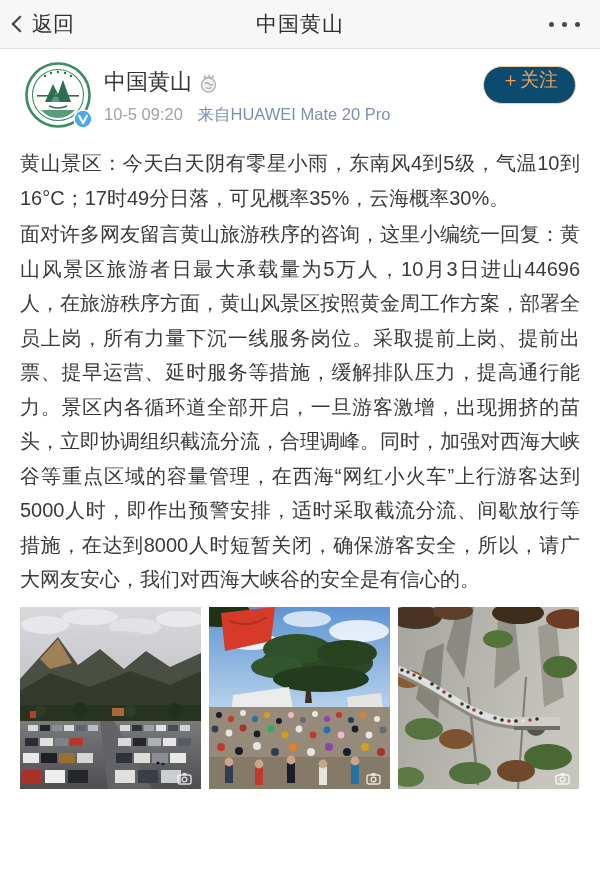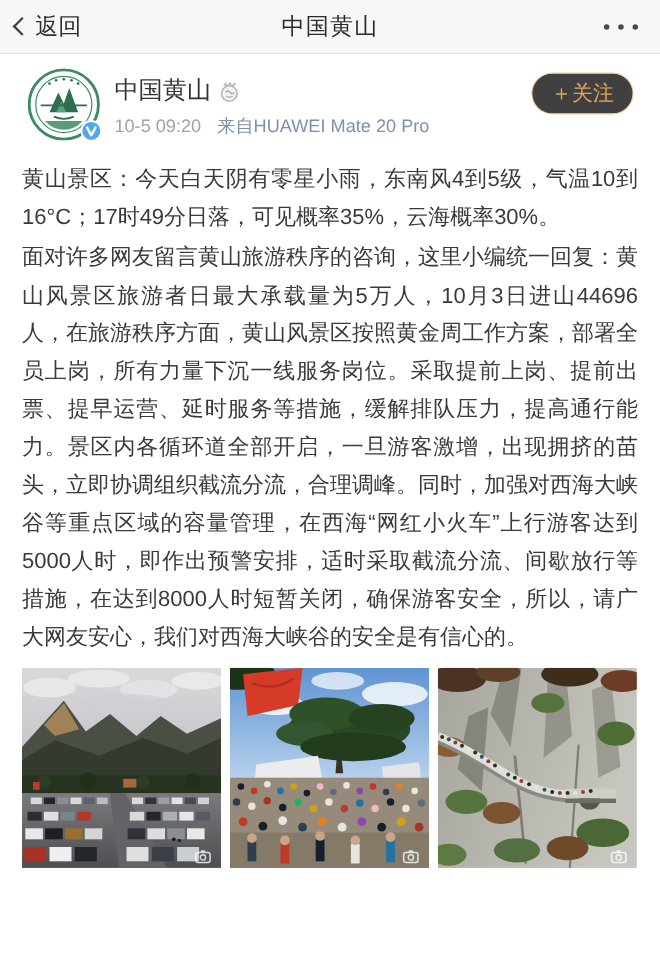--- a/index.html
+++ b/index.html
@@ -25,22 +25,22 @@
   .avatar-wrap { position:absolute; left:25px; top:13px; width:66px; height:66px; }
   .avatar-wrap svg { display:block; }
   .v-badge { position:absolute; right:-2px; bottom:-1px; }
   .author-block { margin-left:79px; padding-top:3px; }
   .author-line { display:flex; align-items:center; gap:6px; }
   .author-name { font-size:22px; color:#333333; }
   .meta-line { margin-top:7px; font-size:16.5px; }
   .meta-time { color:#a2a2a2; }
   .meta-source { color:#7d90ad; margin-left:10px; }
   .follow-btn { position:absolute; right:24px; top:17px; height:38px; padding:0 17px;
-    border:1.5px solid #f2cda5; border-radius:20px; background:#404040;
-    color:#e8a45e; font-size:19px; display:flex; align-items:center; cursor:pointer; }
+    border:1.5px solid #f2cda5; border-radius:20px; background:#0c4a6e;
+    color:#e8a45e; font-size:19px; display:flex; align-items:flex-start; cursor:pointer; }
 
   
   .content { padding:0 20px; margin-top:15px; }
   .content p { font-size:20px; line-height:34.5px; color:#3a3a3a;
     text-align:justify; margin-bottom:2px; }
 
   
   .photos { display:flex; gap:8px; padding:0 20px; margin-top:10px; }
   .photo { width:181px; height:182px; overflow:hidden; position:relative; flex:0 0 auto; cursor:pointer; }
   .photo svg { display:block; width:100%; height:100%; }

